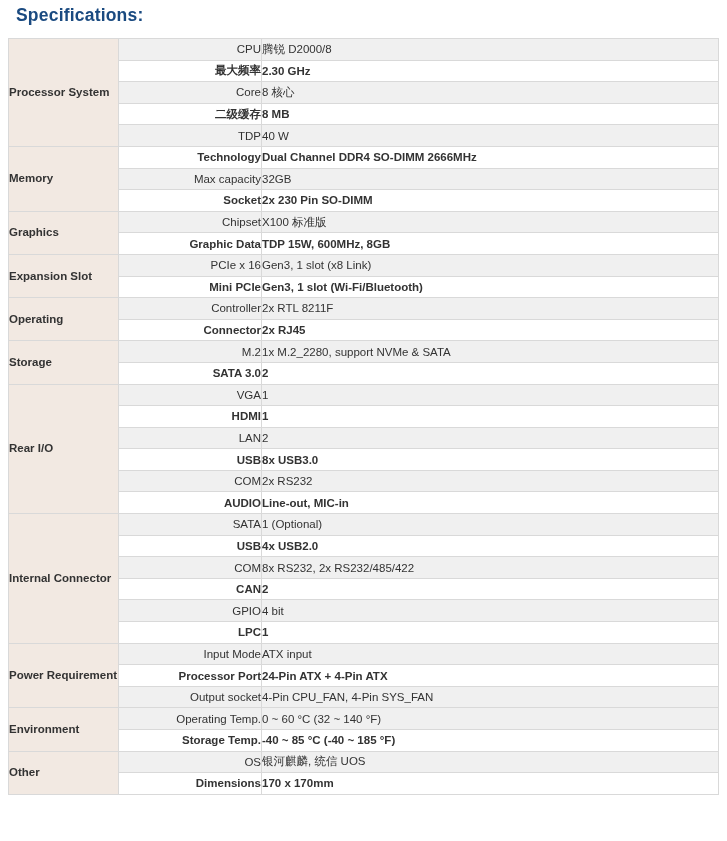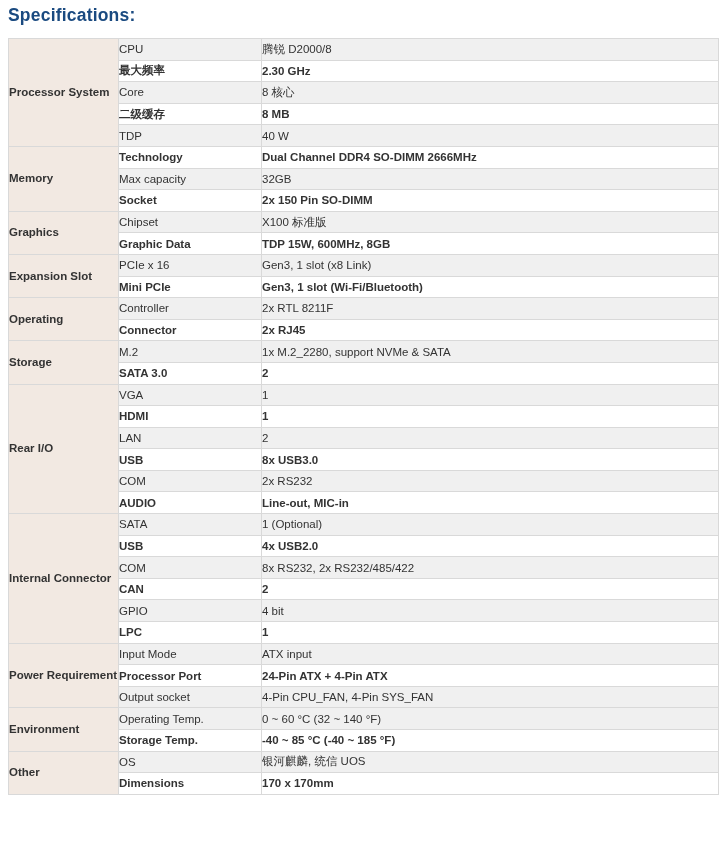--- a/index.html
+++ b/index.html
@@ -13,21 +13,21 @@
   }
   *{box-sizing:border-box;}
   html,body{margin:0;padding:0;background:#ffffff;}
   body{
     width:727px;height:841px;
     font-family:"Liberation Sans","DejaVu Sans",sans-serif;
     overflow:hidden;
   }
   .page{padding:5px 8px 0 8px;}
   .page-title{
-    margin:0 0 12px 0;
+    margin:0 0 12px 8px;
     font-size:17.5px;
     font-weight:700;
     letter-spacing:.2px;
     color:var(--title-color);
   }
   table.spec{
     border-collapse:collapse;
     table-layout:fixed;
     width:711px;
   }
@@ -43,21 +43,21 @@
   }
   td.category{
     background:var(--category-bg);
     text-align:left;
     font-weight:700;
     font-size:12.5px;
     line-height:1.3;
     color:var(--category-text);
     padding:0 10px;
   }
-  td.label{padding-left:12px;}
+  td.label{padding-left:12px;text-align:right;}
   td.value{padding-left:8px;}
   tr.shaded td.label, tr.shaded td.value{background:var(--row-shaded);}
   tr.plain  td.label, tr.plain  td.value{background:var(--row-plain);font-weight:bold;}
 </style>
 </head>
 <body>
 
 <div class="page">
   <h1 class="page-title">Specifications:</h1>
 
@@ -93,21 +93,21 @@
           <td class="category" rowspan="3">Memory</td>
           <td class="label">Technology</td>
           <td class="value">Dual Channel DDR4 SO-DIMM 2666MHz</td>
         </tr>
         <tr class="shaded">
           <td class="label">Max capacity</td>
           <td class="value">32GB</td>
         </tr>
         <tr class="plain">
           <td class="label">Socket</td>
-          <td class="value">2x 150 Pin SO-DIMM</td>
+          <td class="value">2x 230 Pin SO-DIMM</td>
         </tr>
         <tr class="shaded">
           <td class="category" rowspan="2">Graphics</td>
           <td class="label">Chipset</td>
           <td class="value">X100 标准版</td>
         </tr>
         <tr class="plain">
           <td class="label">Graphic Data</td>
           <td class="value">TDP 15W,  600MHz,  8GB</td>
         </tr>

